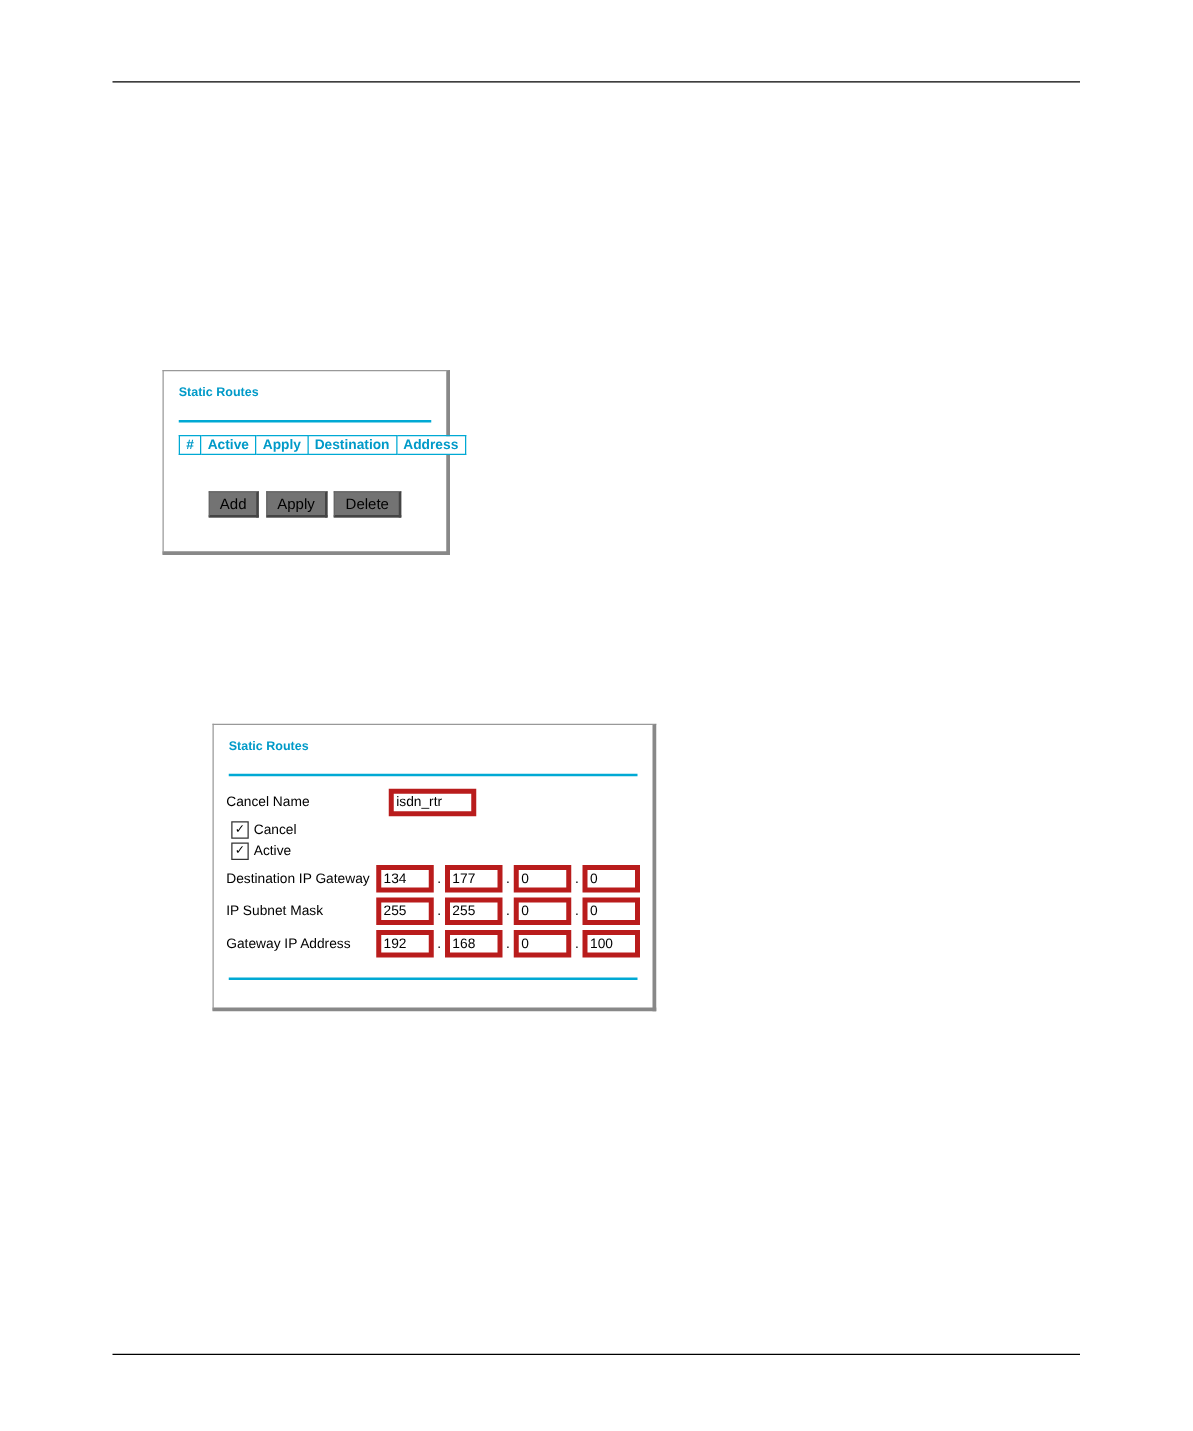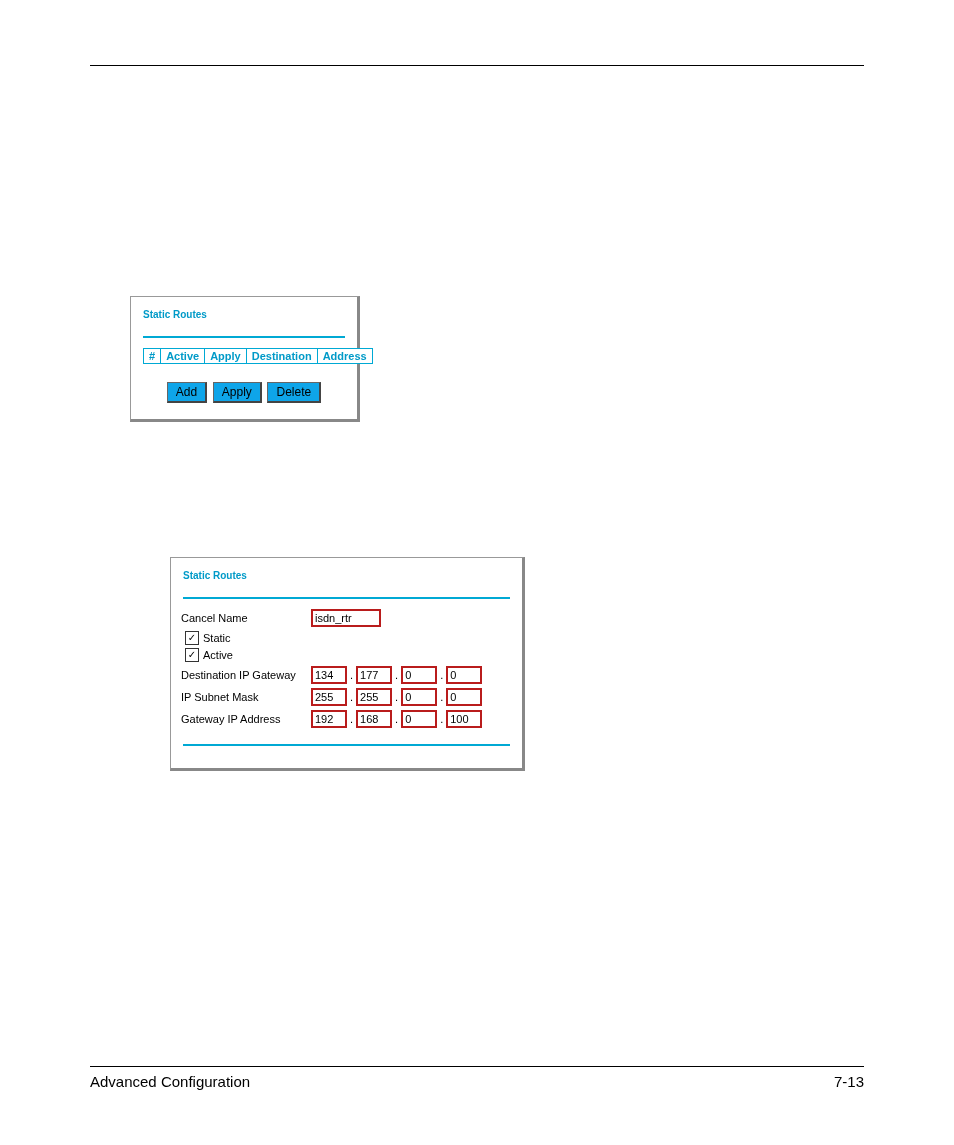--- a/index.html
+++ b/index.html
@@ -64,45 +64,45 @@
   }
   .btn-row {
     text-align: center;
     margin-top: 14px;
   }
   .btn {
     display: inline-block;
     border: 1px solid #666;
     border-right: 2px solid #444;
     border-bottom: 2px solid #444;
-    background: #0ea5e9;
+    background: #737373;
     padding: 2px 8px;
     font-size: 12px;
     font-family: Arial, Helvetica, sans-serif;
     cursor: pointer;
-    margin: 4px 1px;
+    margin: 15px 1px;
   }
   .form-row {
     display: flex;
     align-items: center;
     margin: 4px 0;
     font-size: 11px;
   }
   .form-label {
     width: 130px;
   }
   .txt {
-    border: 2px solid #b91c1c;
+    border: 4px solid #b91c1c;
     font-size: 11px;
     padding: 1px 2px;
     box-sizing: border-box;
     font-family: Arial, Helvetica, sans-serif;
   }
   .txt-name { width: 70px; }
-  .txt-octet { width: 36px; }
+  .txt-octet { width: 46px; }
   .txt-metric { width: 28px; }
   .dot { margin: 0 3px; }
   .chk-row {
     margin: 3px 0 3px 4px;
     font-size: 11px;
     display: flex;
     align-items: center;
   }
   .chk {
     width: 12px;
@@ -162,21 +162,21 @@
     <div class="panel-title">Static Routes</div>
     <div class="cyan-rule"></div>
 
     <div class="form-row">
       <span class="form-label">Cancel Name</span>
       <input class="txt txt-name" value="isdn_rtr" style="">
     </div>
 
     <div class="chk-row">
       <span class="chk">✓</span>
-      <span>Static</span>
+      <span>Cancel</span>
     </div>
     <div class="chk-row">
       <span class="chk">✓</span>
       <span>Active</span>
     </div>
 
     <div class="form-row">
       <span class="form-label">Destination IP Gateway</span>
       <input class="txt txt-octet" value="134" style="">
         <span class="dot">.</span>
@@ -209,18 +209,14 @@
       <input class="txt txt-octet" value="100" style="">
     </div>
 
 
     <div class="cyan-rule"></div>
 
   </div>
 
   <div class="footer">
     <div class="footer-rule"></div>
-    <div class="footer-text">
-      <span>Advanced Configuration</span>
-      <span>7-13</span>
-    </div>
   </div>
 </div>
 
 </body></html>

